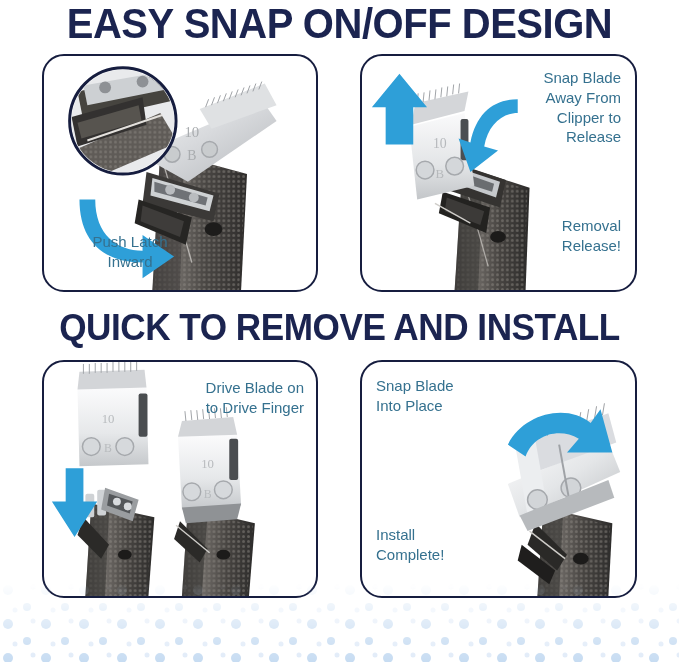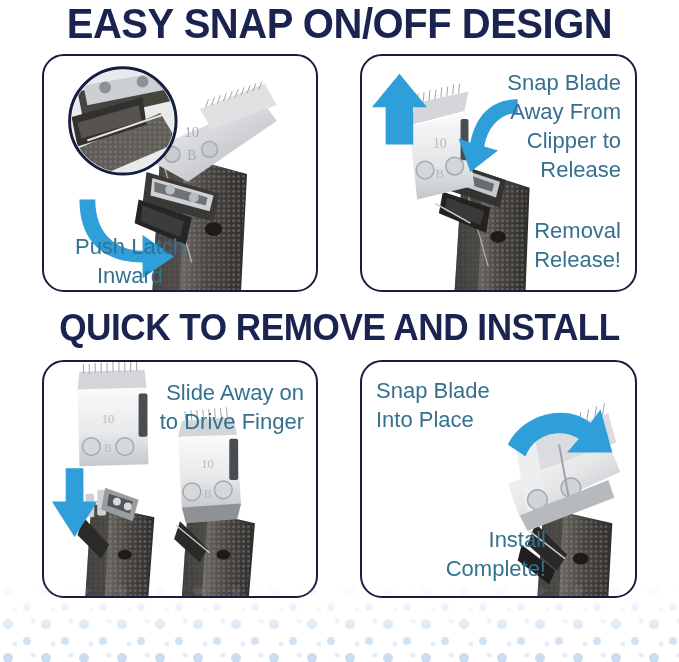--- a/index.html
+++ b/index.html
@@ -66,39 +66,39 @@
     width: 100%;
     height: 100%;
     display: block;
   }
 
   
   .caption {
     position: absolute;
     color: #35718f;
     font-family: "Liberation Sans", sans-serif;
-    font-size: 22px;
+    font-size: 15px;
     line-height: 1.32;
     white-space: pre-line;
     pointer-events: none;
   }
   .cap-right { text-align: right; }
   .cap-left  { text-align: left; }
   .cap-center{ text-align: center; }
 
   
   #cap-push-latch { left: 6px; top: 176px; width: 160px; }
   
   #cap-snap-away  { right: 14px; top: 12px; width: 180px; }
   #cap-removal    { right: 14px; top: 160px; width: 180px; }
   
   #cap-slide-blade{ right: 12px; top: 16px; width: 190px; }
   
   #cap-snap-into  { left: 14px; top: 14px; width: 160px; }
-  #cap-install    { left: 14px; top: 163px; width: 170px; text-align: right; }
+  #cap-install    { left: 14px; top: 163px; width: 170px; }
 
   
   #dot-pattern {
     position: absolute;
     left: 0;
     bottom: 0;
     width: 679px;
     height: 80px;
     pointer-events: none;
   }
@@ -384,21 +384,21 @@
         <text x="166" y="108" font-family="Liberation Serif, serif" font-size="13" fill="#b8bbbe" text-anchor="middle">10</text>
         <text x="166" y="138" font-family="Liberation Serif, serif" font-size="12" fill="#b8bbbe" text-anchor="middle">B</text>
         <path d="M140 148 L200 144 L196 160 L144 164 Z" fill="#8f9295"></path>
       </g>
 
       <g>
         <path d="M22 108 L40 108 L40 142 L54 142 L31 178 L8 142 L22 142 Z" fill="#2e9fd8"></path>
       </g>
     </svg>
 
-    <div class="caption cap-right" id="cap-slide-blade">Slide Away on
+    <div class="caption cap-right" id="cap-slide-blade">Drive Blade on
 to Drive Finger</div>
   </div>
 
   <div class="panel" id="panel-snap-into">
 
     <svg class="panel-art" viewBox="0 0 277 238" preserveAspectRatio="none">
       <defs>
         <linearGradient id="p4body" x1="0" y1="0" x2="1" y2="0">
           <stop offset="0%" stop-color="#5c5855"></stop>
           <stop offset="28%" stop-color="#6f6b67"></stop>

